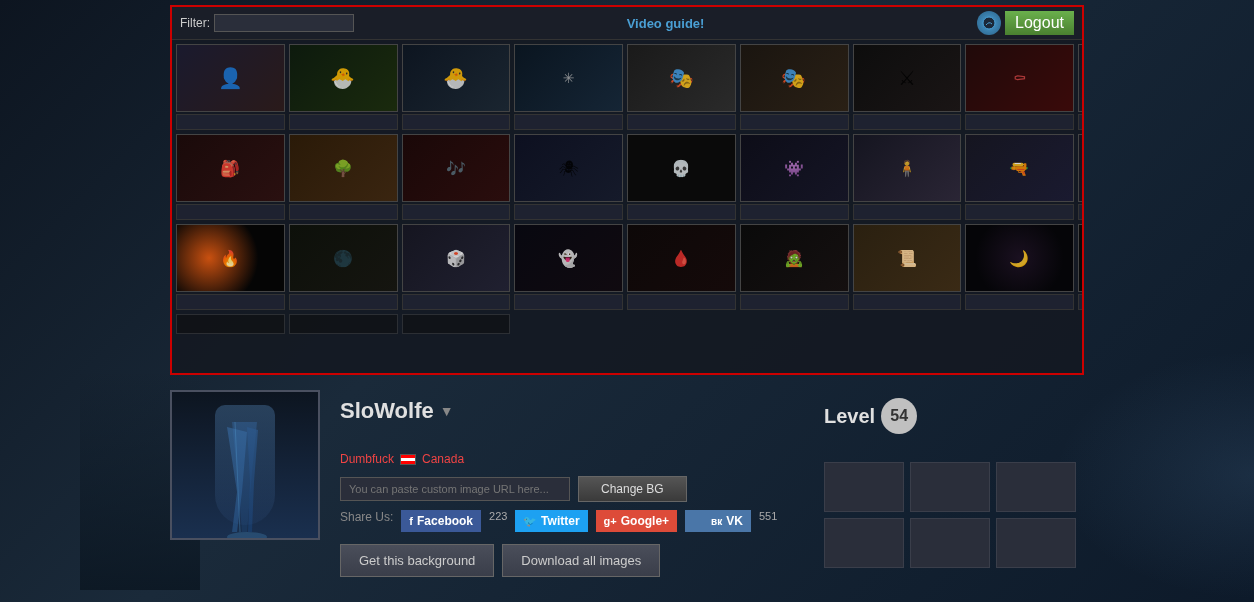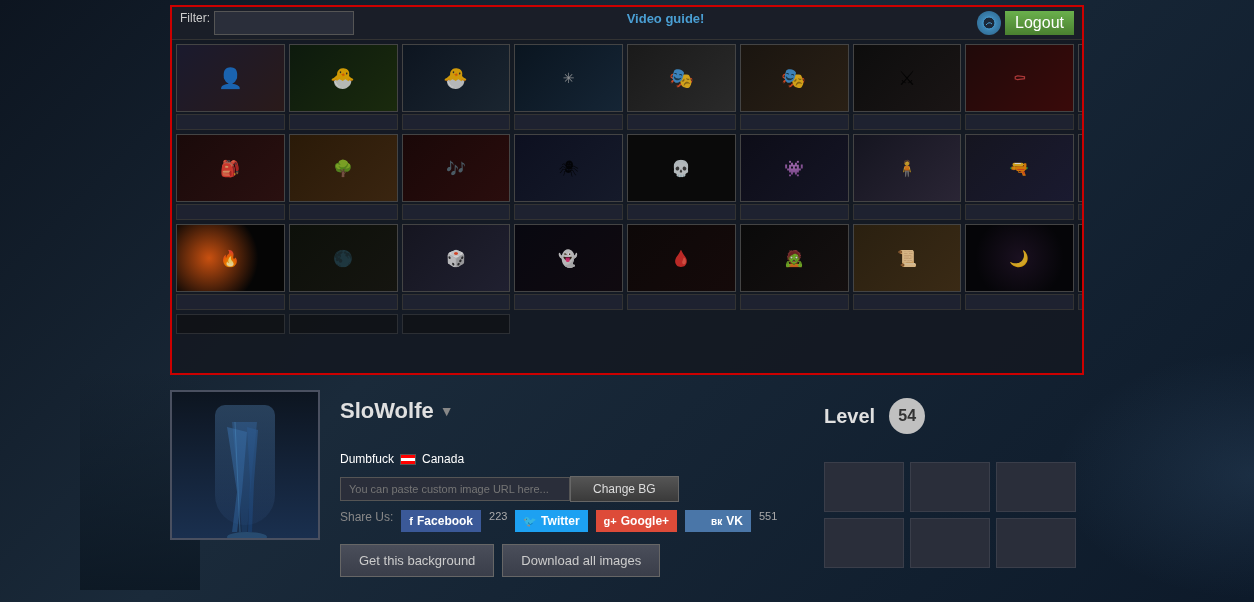--- a/index.html
+++ b/index.html
@@ -48,20 +48,21 @@
       border: 2px solid #cc0000;
       margin: 5px 170px 5px 170px;
       flex: 0 0 370px;
       display: flex;
       flex-direction: column;
       position: relative;
       overflow: hidden;
     }
     .gallery-header {
       display: flex;
+      align-items: center;
       padding: 4px 8px;
       background: #1a1e28;
       border-bottom: 1px solid #333;
       min-height: 28px;
     }
     .filter-label {
       color: #ccc;
       font-size: 12px;
       margin-right: 4px;
     }
@@ -216,35 +217,36 @@
     .dropdown-arrow {
       color: #888;
       font-size: 14px;
       cursor: pointer;
     }
     .subtitle-row {
       display: flex;
       align-items: center;
       gap: 6px;
       margin-bottom: 10px;
-      color: #ffffff;
+      color: #ef4444;
       font-size: 12px;
       margin-top: 28px;
     }
     .flag {
       display: inline-block;
       width: 16px;
       height: 11px;
       background: linear-gradient(to bottom, #ff0000 33%, #ffffff 33%, #ffffff 66%, #ff0000 66%);
       border: 1px solid #555;
       font-size: 8px;
     }
     .custom-bg-row {
       display: flex;
       align-items: center;
+      gap: 8px;
       margin-bottom: 8px;
     }
     .custom-bg-input {
       background: #2a2e3a;
       border: 1px solid #555;
       color: #666;
       font-size: 11px;
       padding: 5px 8px;
       width: 230px;
     }
@@ -297,21 +299,21 @@
       cursor: pointer;
     }
     
     .level-panel {
       padding: 8px 0 8px 20px;
       min-width: 280px;
     }
     .level-row {
       display: flex;
       align-items: center;
-      gap: 12px;
+      gap: 4px;
       margin-bottom: 28px;
     }
     .level-label {
       color: #e0e0e0;
       font-size: 20px;
       font-weight: bold;
     }
     .level-badge {
       background: #c0c0c0;
       border-radius: 50%;

